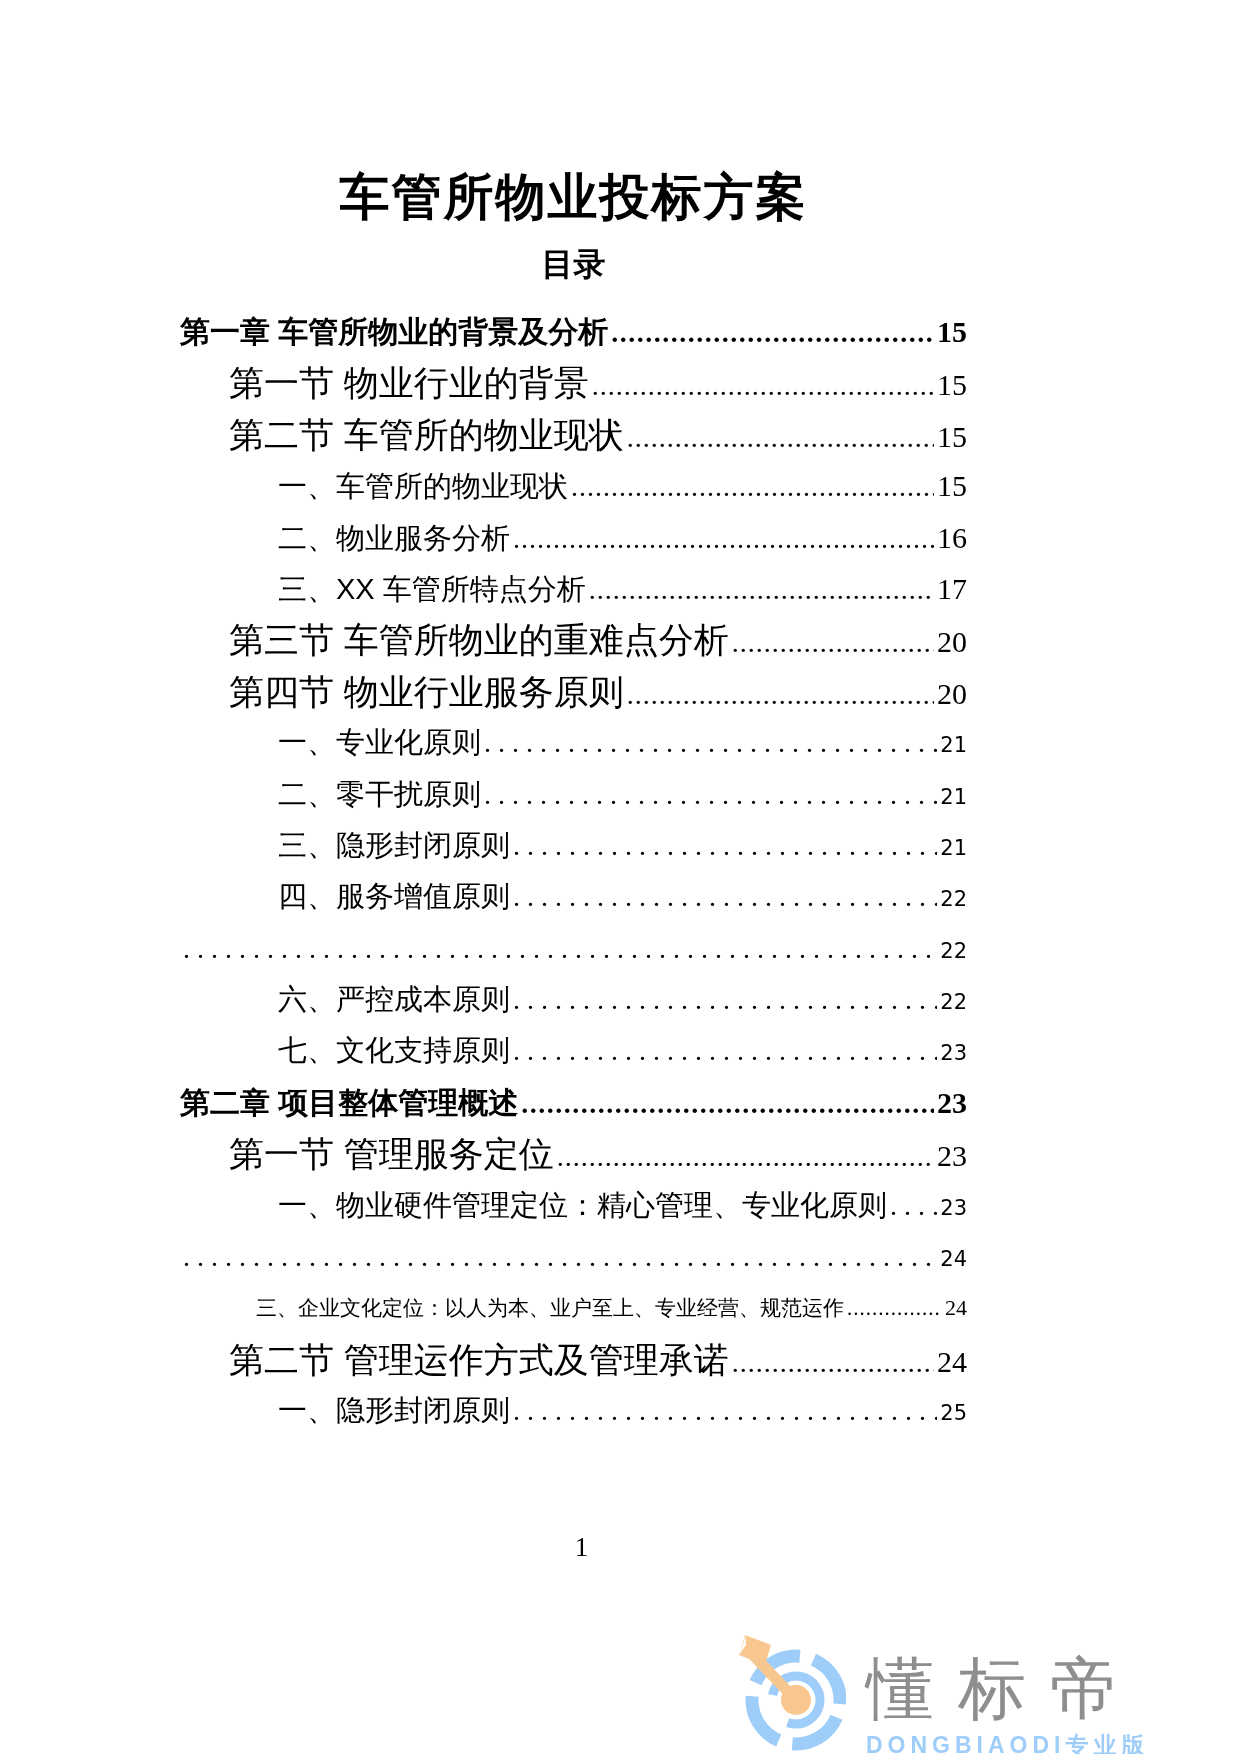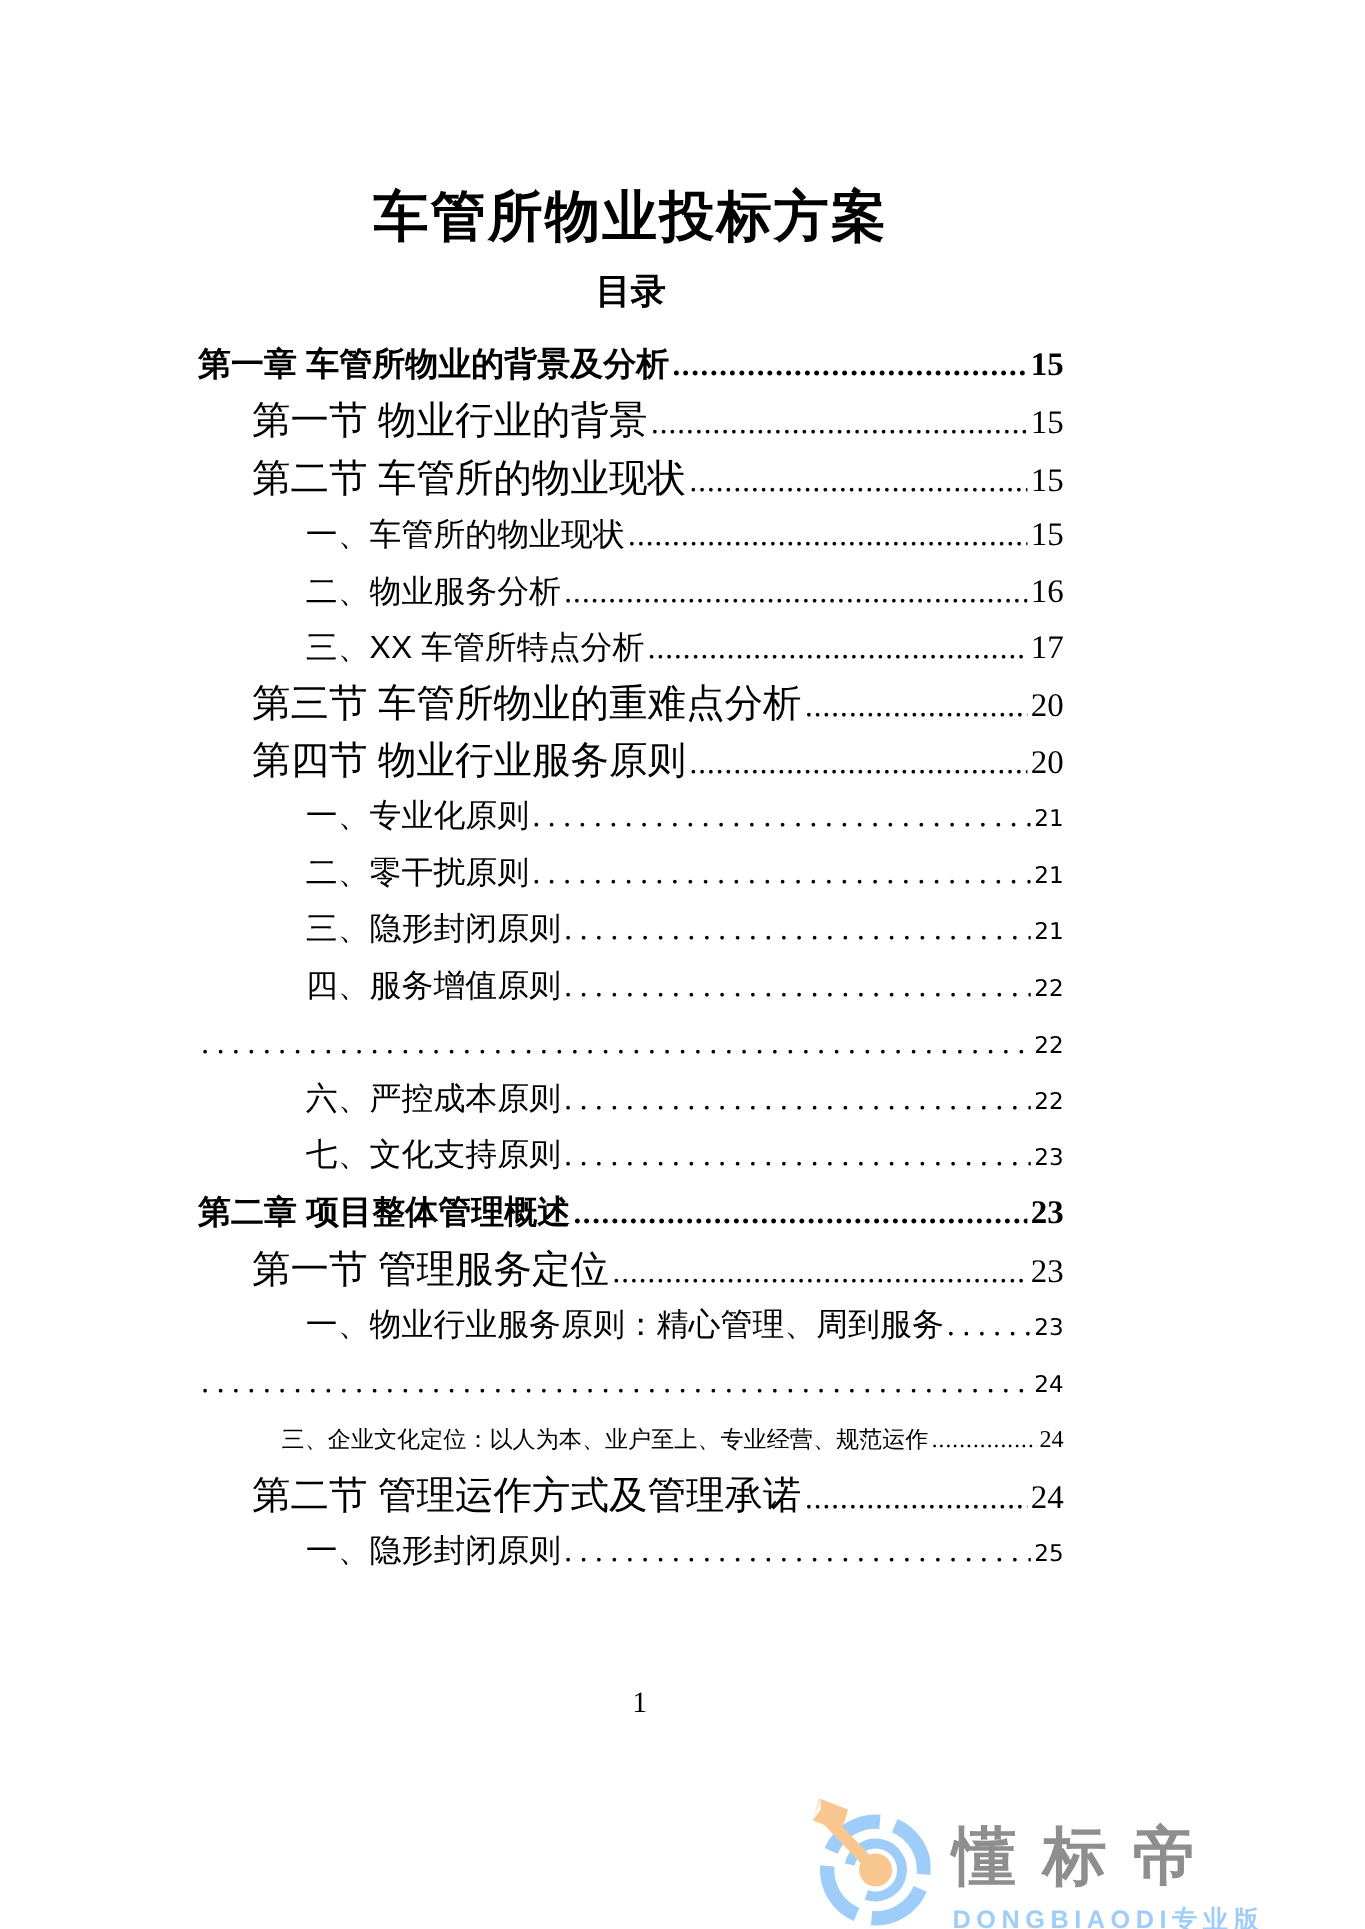--- a/index.html
+++ b/index.html
@@ -39,21 +39,21 @@
     position:absolute;left:188px;width:787px;top:1532px;text-align:center;
     font-family:"Liberation Serif",serif;font-size:27px;
   }
   .watermark{
     position:absolute;left:736px;top:1630px;width:505px;height:124px;
     display:flex;align-items:flex-start;
   }
   .wm-icon{flex:0 0 auto;}
   .wm-text{margin-left:20px;display:flex;flex-direction:column;}
   .wm-brand{
-    font-size:58px;font-weight:bold;line-height:76px;letter-spacing:24px;
+    font-size:68px;font-weight:normal;line-height:76px;letter-spacing:24px;
     margin-top:20px;white-space:nowrap;font-family:"Liberation Sans",sans-serif;
   }
   .wm-sub{
     margin-top:4px;font-size:23px;font-weight:bold;letter-spacing:5px;
     white-space:nowrap;font-family:"Liberation Sans",sans-serif;
   }
 </style>
 </head>
 <body>
 
@@ -139,21 +139,21 @@
         <span class="label">第二章 项目整体管理概述</span>
         <span class="leader">................................................................................................................................................................................................................................................................................................................................................................................................................</span>
         <span class="pgnum">23</span>
       </div>
       <div class="toc-row section">
         <span class="label">第一节 管理服务定位</span>
         <span class="leader">................................................................................................................................................................................................................................................................................................................................................................................................................</span>
         <span class="pgnum">23</span>
       </div>
       <div class="toc-row item-wide">
-        <span class="label">一、物业行业服务原则：精心管理、周到服务</span>
+        <span class="label">一、物业硬件管理定位：精心管理、专业化原则</span>
         <span class="leader">................................................................................................................................................................................................................................................................................................................................................................................................................</span>
         <span class="pgnum">23</span>
       </div>
       <div class="toc-row item-wide">
         <span class="leader">................................................................................................................................................................................................................................................................................................................................................................................................................</span>
         <span class="pgnum">24</span>
       </div>
       <div class="toc-row item-small">
         <span class="label">三、企业文化定位：以人为本、业户至上、专业经营、规范运作</span>
         <span class="leader">................................................................................................................................................................................................................................................................................................................................................................................................................</span>

